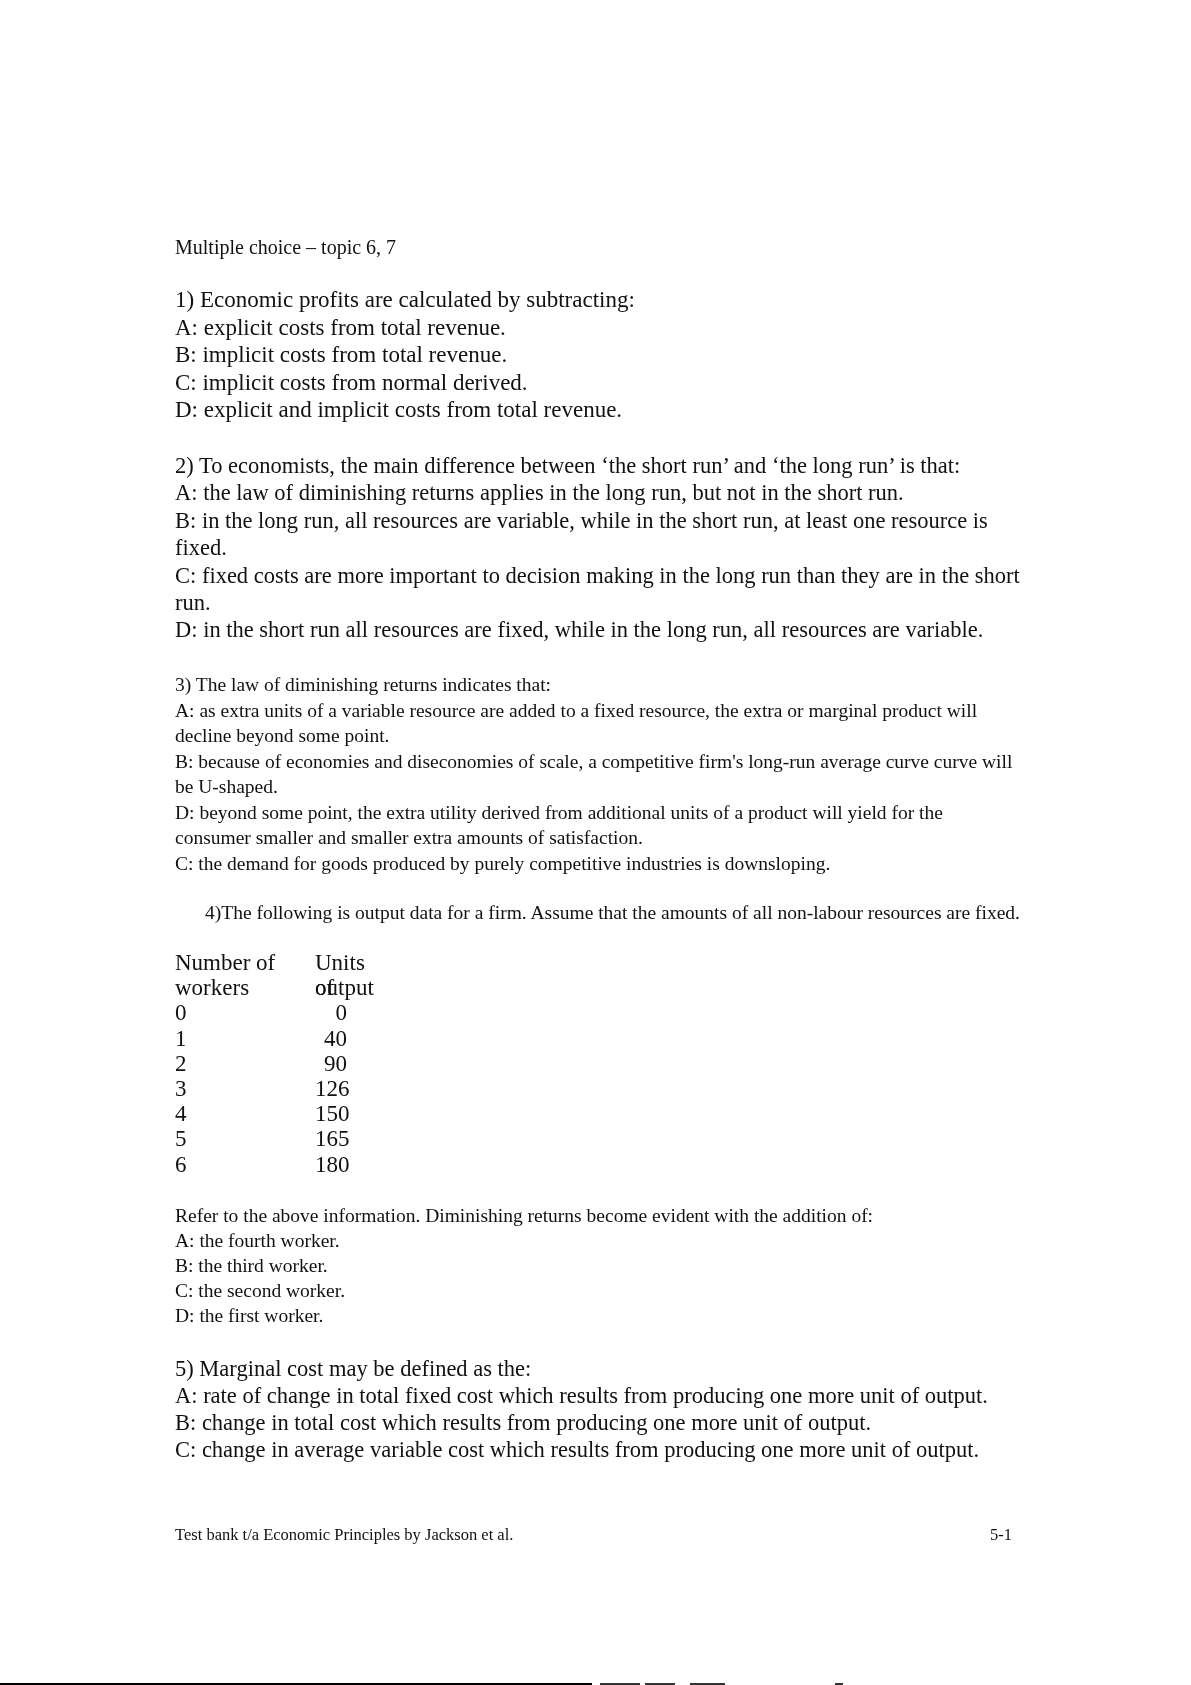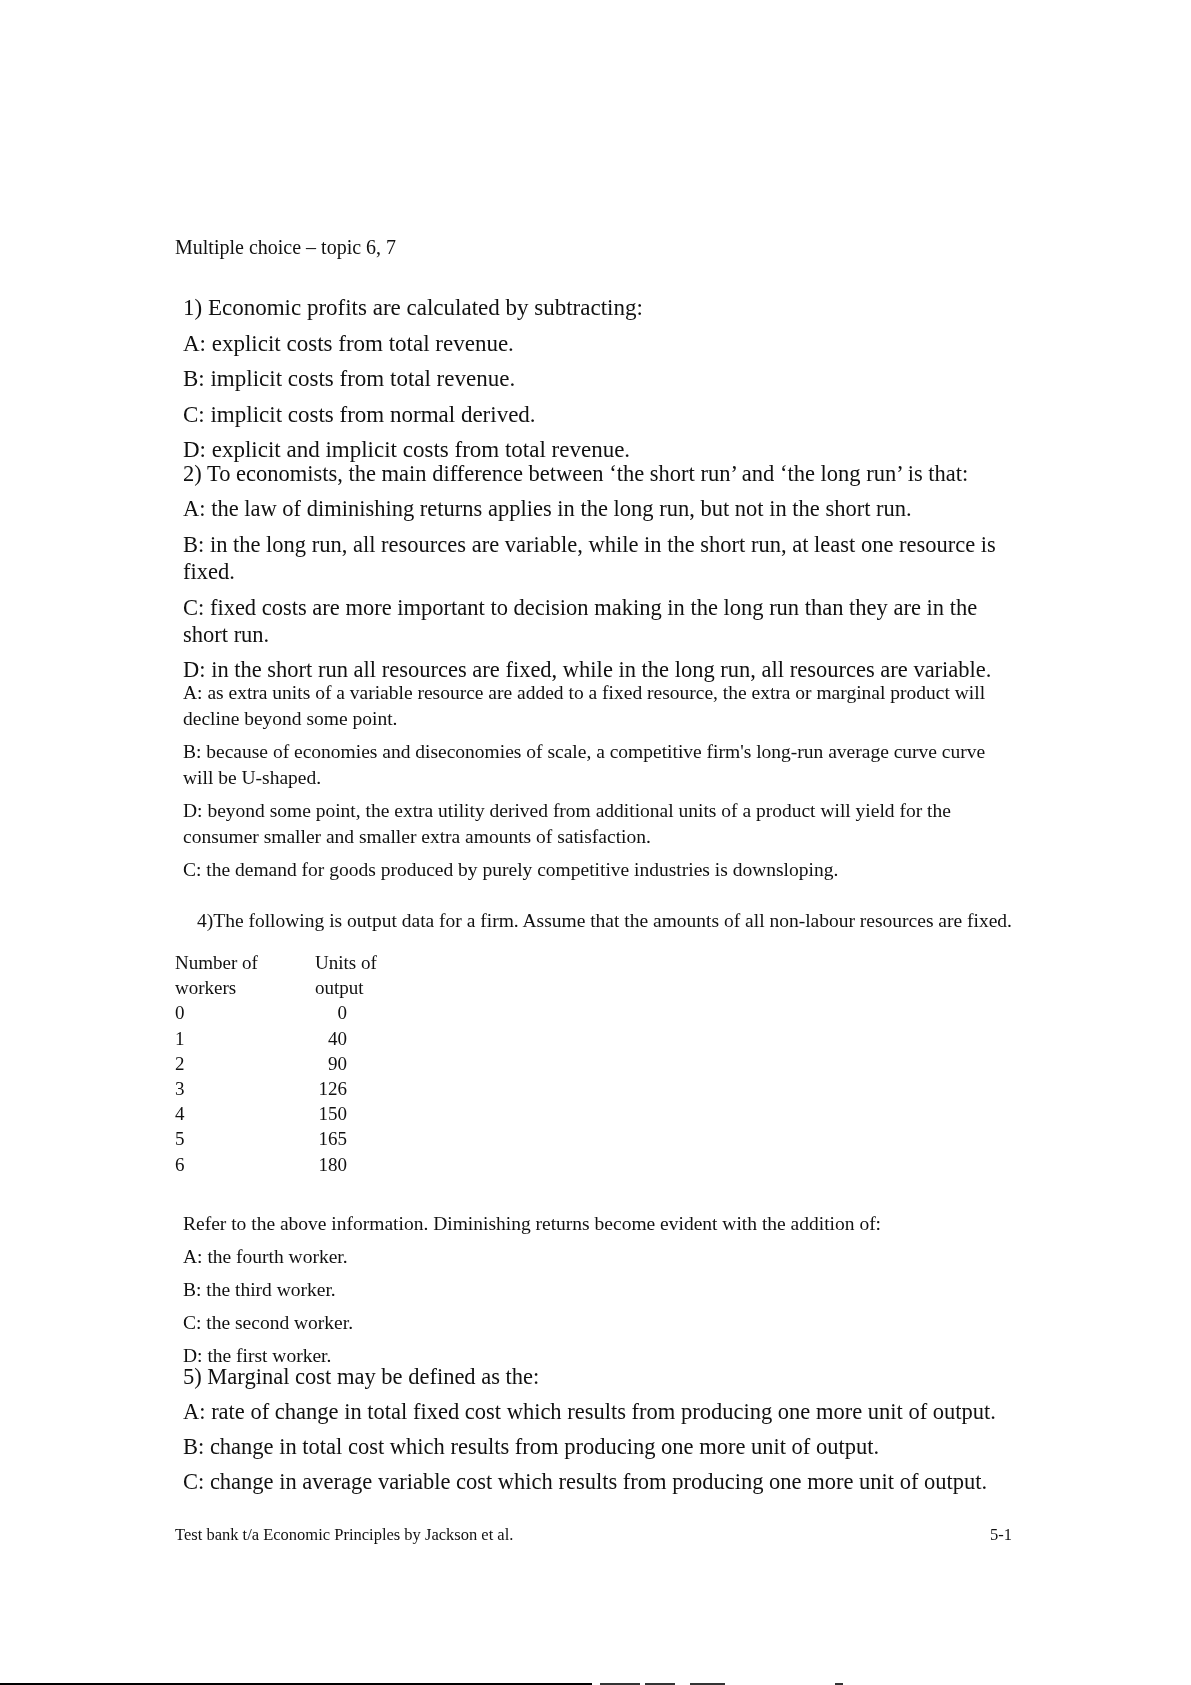--- a/index.html
+++ b/index.html
@@ -6,30 +6,30 @@
     body {
       width: 1191px; height: 1685px; position: relative; overflow: hidden;
       font-family: "Liberation Serif", "DejaVu Serif", serif; color: #111;
     }
     .page { position: absolute; left: 0; top: 0; width: 1191px; height: 1685px; }
     .abs { position: absolute; white-space: nowrap; text-align: right; }
     .heading { left: 175px; top: 236px; font-size: 20px; }
 
     .q-big { font-size: 23px; line-height: 27.5px; }
     .block { position: absolute; left: 175px; width: 845px; }
-    .block p { margin: 8px; }
+    .block p { margin: 0; }
 
     #q1 { top: 286px; }
     #q2 { top: 452px; font-size: 22.5px; line-height: 27.4px; }
     #q3 { top: 672px; font-size: 19.5px; line-height: 25.5px; }
     #q4 { top: 900px; font-size: 19.5px; line-height: 25.2px; text-align: right; }
     #q4b { top: 1203px; font-size: 19.5px; line-height: 25px; }
     #q5 { top: 1355px; font-size: 22.5px; line-height: 27px; }
 
-    .tbl { position: absolute; left: 175px; top: 950px; font-size: 19px; line-height: 25.2px; }
+    .tbl { position: absolute; left: 175px; top: 950px; font-size: 23px; line-height: 25.2px; }
     .tbl .row { display: flex; height: 25.2px; }
     .tbl .c1 { width: 140px; }
     .tbl .c2 { width: 70px; }
     .tbl .num-wrap { display: inline-block; width: 32px; text-align: right; }
 
     .footer-left { left: 175px; top: 1525px; font-size: 16.5px; }
     .footer-right { left: 990px; top: 1525px; font-size: 16.5px; }
 
     .bottom-rule { position: absolute; left: 0; top: 1683px; width: 592px; height: 2px; background: #000; }
     .frag { position: absolute; top: 1683px; height: 2px; background: #333; }
@@ -51,20 +51,21 @@
 
   <div class="block" id="q2">
     <p>2) To economists, the main difference between ‘the short run’ and ‘the long run’ is that:</p>
     <p>A: the law of diminishing returns applies in the long run, but not in the short run.</p>
     <p>B: in the long run, all resources are variable, while in the short run, at least one resource is fixed.</p>
     <p>C: fixed costs are more important to decision making in the long run than they are in the short run.</p>
     <p>D: in the short run all resources are fixed, while in the long run, all resources are variable.</p>
   </div>
 
   <div class="block" id="q3">
+    <p>3) The law of diminishing returns indicates that:</p>
     <p>A: as extra units of a variable resource are added to a fixed resource, the extra or marginal product will decline beyond some point.</p>
     <p>B: because of economies and diseconomies of scale, a competitive firm's long-run average curve curve will be U-shaped.</p>
     <p>D: beyond some point, the extra utility derived from additional units of a product will yield for the consumer smaller and smaller extra amounts of satisfaction.</p>
     <p>C: the demand for goods produced by purely competitive industries is downsloping.</p>
   </div>
 
   <div class="block" id="q4">
     <p>4)The following is output data for a firm. Assume that the amounts of all non-labour resources are fixed.</p>
   </div>
 

